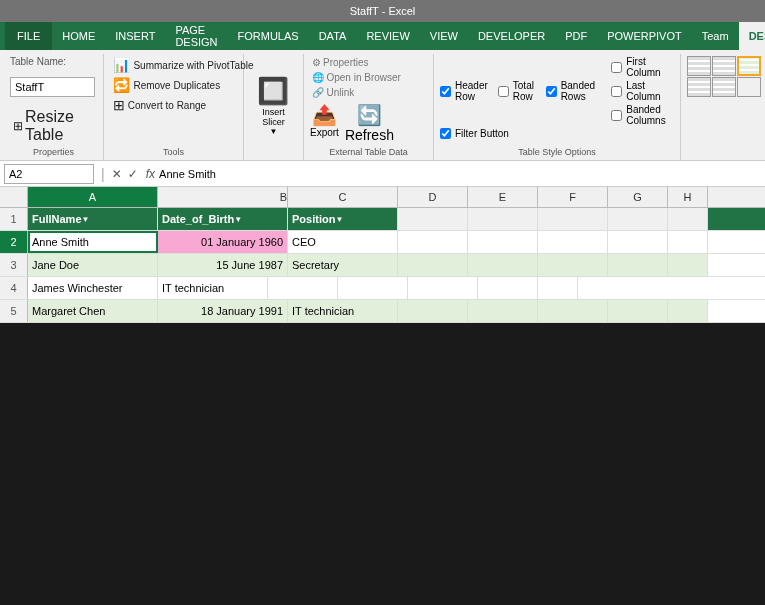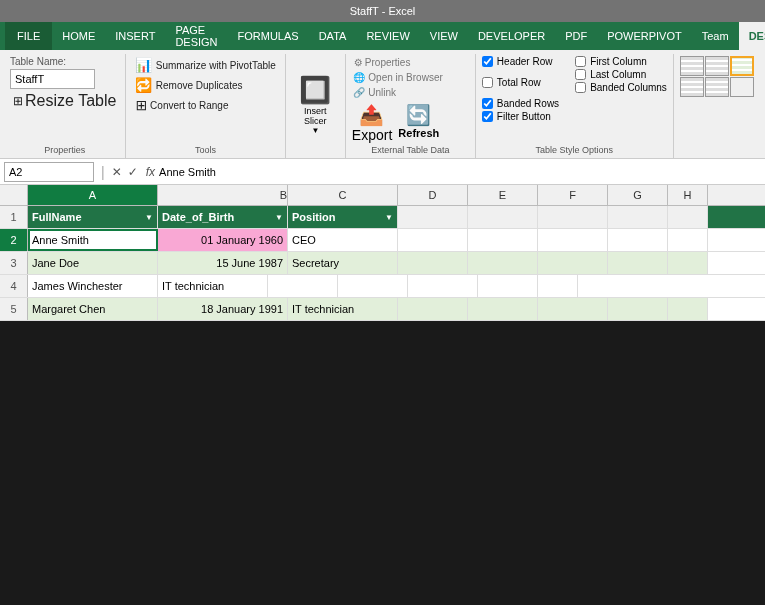--- a/index.html
+++ b/index.html
@@ -39,21 +39,21 @@
     .row-num-header { width: 28px; min-width: 28px; height: 20px; background: #f0f0f0; border-right: 1px solid #bbb; }
     .col-header { height: 20px; display: flex; align-items: center; justify-content: center; border-right: 1px solid #bbb; font-size: 11px; color: #333; background: #f0f0f0; cursor: pointer; }
     .col-header.selected { background: #107c41; color: white; }
 
     .spreadsheet-row { display: flex; border-bottom: 1px solid #ddd; }
     .row-num { width: 28px; min-width: 28px; height: 22px; background: #f0f0f0; border-right: 1px solid #bbb; display: flex; align-items: center; justify-content: center; font-size: 11px; color: #555; cursor: pointer; }
     .row-num.selected { background: #107c41; color: white; }
     .cell { height: 22px; display: flex; align-items: center; padding: 0 4px; border-right: 1px solid #ddd; font-size: 11px; overflow: hidden; white-space: nowrap; cursor: cell; }
     .cell.active { outline: 2px solid #107c41; outline-offset: -2px; background: #fff; }
     .cell.banded { background: #e2efda; }
-    .cell.dropdown { justify-content: space-between; }
+    .cell.dropdown { justify-content: flex-start; }
     .dropdown-arrow { font-size: 8px; color: #555; }
 
     
     .cell-a { width: 130px; min-width: 130px; }
     .cell-b { width: 130px; min-width: 130px; justify-content: flex-end; }
     .cell-c { width: 110px; min-width: 110px; }
     .cell-d { width: 70px; min-width: 70px; }
     .cell-e { width: 70px; min-width: 70px; }
     .cell-f { width: 70px; min-width: 70px; }
     .cell-g { width: 60px; min-width: 60px; }
@@ -84,21 +84,21 @@
     <div class="ribbon-tab">DEVELOPER</div>
     <div class="ribbon-tab">PDF</div>
     <div class="ribbon-tab">POWERPIVOT</div>
     <div class="ribbon-tab">Team</div>
     <div class="ribbon-tab active">DESIGN</div>
   </div>
 
   <div class="ribbon">
 
     <div class="ribbon-group" style="min-width:100px;">
-      <div class="ribbon-group-content" style="flex-direction:column; gap:2px;">
+      <div class="ribbon-group-content" style="flex-direction:column; gap:10px;">
         <div style="font-size:10px; color:#555;">Table Name:</div>
         <input class="name-input" type="text" value="StaffT" style="width: 85px; font-size: 11px; border: 1px solid rgb(170, 170, 170); padding: 1px 4px; height: 20px;">
         <div class="resize-btn">
           <span style="font-size:12px;">⊞</span>
           <span style="font-size:16px;">Resize Table</span>
         </div>
       </div>
       <div class="ribbon-group-label">Properties</div>
     </div>
 
@@ -143,35 +143,35 @@
           <span>🌐</span>
           <span>Open in Browser</span>
         </div>
         <div style="display:flex;align-items:center;gap:2px;cursor:pointer;font-size:10px;color:#777;padding:1px 2px;">
           <span>🔗</span>
           <span>Unlink</span>
         </div>
         <div style="display:flex;gap:6px;margin-top:2px;">
           <div style="display:flex;flex-direction:column;align-items:center;cursor:pointer;">
             <span style="font-size:20px;">📤</span>
-            <span style="font-size:14px;">Export</span>
+            <span style="font-size:10px;">Export</span>
           </div>
           <div style="display:flex;flex-direction:column;align-items:center;cursor:pointer;">
             <span style="font-size:20px;">🔄</span>
-            <span style="font-size:11px;font-weight:bold;">Refresh</span>
+            <span style="font-size:14px;">Refresh</span>
           </div>
         </div>
       </div>
       <div class="ribbon-group-label">External Table Data</div>
     </div>
 
     <div class="ribbon-group" style="min-width:160px;">
       <div class="ribbon-group-content" style="flex-direction:column; gap:2px;">
         <div style="display:flex; gap:16px;">
-          <div style="display:flex;flex-direction:column;gap:10px;">
+          <div style="display:flex;gap:10px;align-items:center;">
             <label class="style-opt-row">
               <input type="checkbox" checked="" style="">
               <span>Header Row</span>
             </label>
             <label class="style-opt-row">
               <input type="checkbox" style="">
               <span>Total Row</span>
             </label>
             <label class="style-opt-row">
               <input type="checkbox" checked="" style="">

